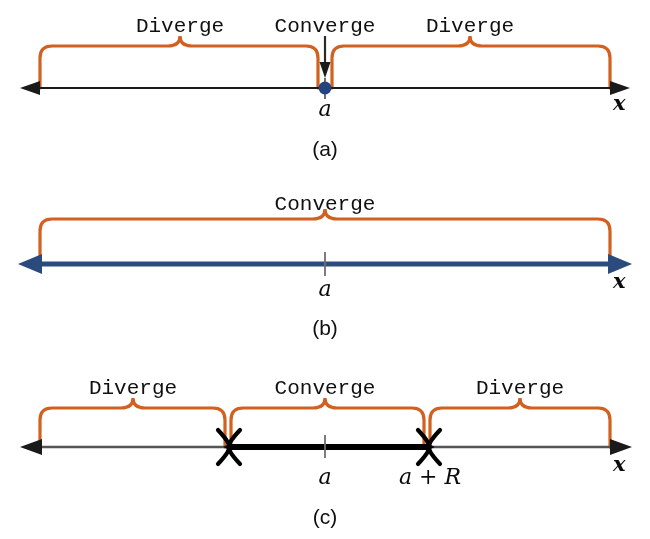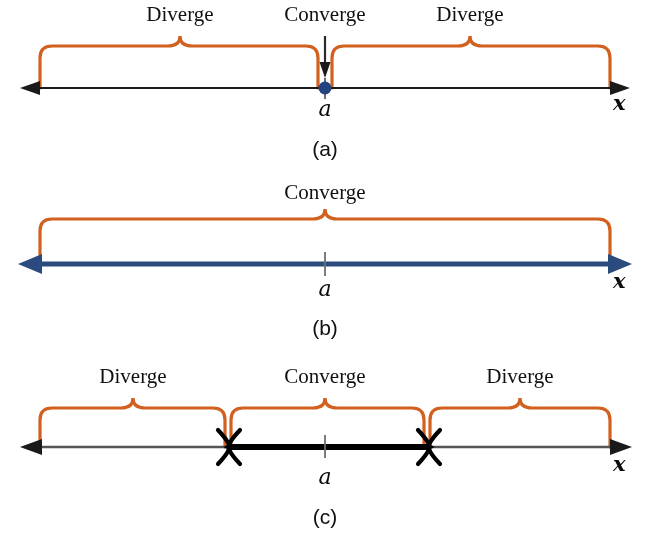--- a/index.html
+++ b/index.html
@@ -26,26 +26,27 @@
 
   .panel svg {
     position: absolute;
     left: 0;
     top: 0;
     display: block;
   }
 
   .region-label {
     position: absolute;
-    font-family: Liberation Serif, serif;
+    font-family: Liberation Mono, monospace;
     font-size: 21px;
     color: #101010;
     white-space: nowrap;
     text-align: center;
     transform: translateX(-50%);
+    margin-top: 13px;
   }
   .math-label {
     position: absolute;
     font-family: "DejaVu Serif", serif;
     font-style: italic;
     font-size: 22px;
     color: #0b0b0b;
     white-space: nowrap;
     text-align: center;
     transform: translateX(-50%);
@@ -149,19 +150,20 @@
         <path d="M 418,80 Q 432,95 428,97 Q 432,99 418,114" fill="none" stroke="#000000" stroke-width="4.2" stroke-linecap="round"></path>
         <path d="M 440,80 Q 426,95 430,97 Q 426,99 440,114" fill="none" stroke="#000000" stroke-width="4.2" stroke-linecap="round"></path>
       </g>
     </svg>
 
     <div class="region-label" style="left:133px; top:14px;">Diverge</div>
     <div class="region-label" style="left:325px; top:14px;">Converge</div>
     <div class="region-label" style="left:520px; top:14px;">Diverge</div>
 
     <div class="math-label" style="left:325px; top:114px;">a</div>
+    <div class="math-label" style="left:430px; top:114px;">a + R</div>
 
     <div class="axis-name" style="left:613px; top:101px;">x</div>
 
     <div class="panel-caption" style="left:325px; top:155px;">(c)</div>
   </div>
 
 </div>
 
 </body></html>

